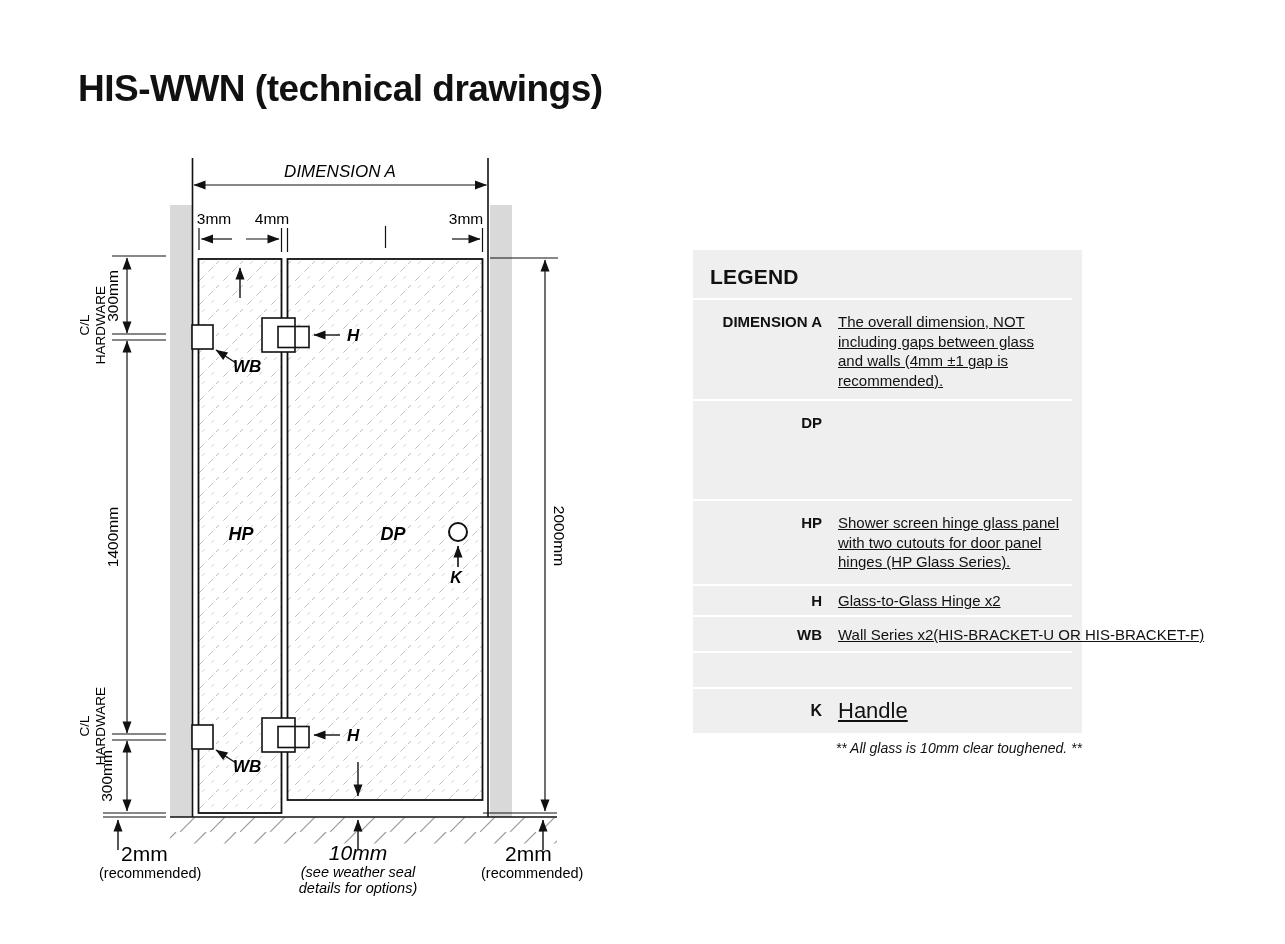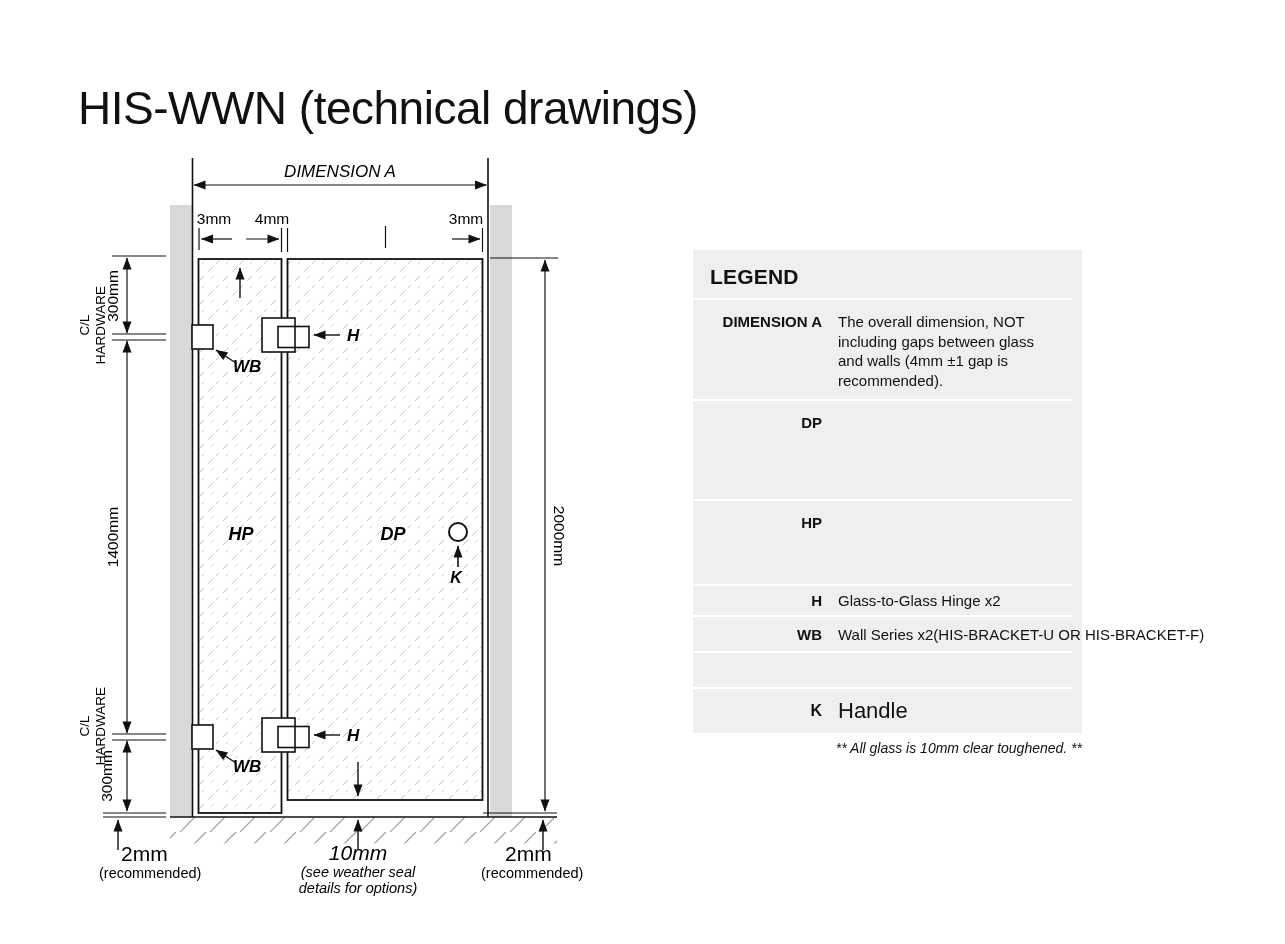--- a/index.html
+++ b/index.html
@@ -1,32 +1,32 @@
 <!DOCTYPE html>
 <html><head>
 <meta charset="utf-8">
 <style>
   html,body{margin:0;padding:0;background:#ffffff;}
   body{width:1285px;height:944px;position:relative;overflow:hidden;
        font-family:"Liberation Sans","DejaVu Sans",sans-serif;color:#111;}
-  .page-title{position:absolute;left:78px;top:81px;font-size:46px;font-weight:normal;
+  .page-title{position:absolute;left:78px;top:68px;font-size:37px;font-weight:bold;
               letter-spacing:-0.5px;white-space:nowrap;}
   .drawing-svg{position:absolute;left:0;top:0;}
 
   
   .legend{position:absolute;left:693px;top:250px;width:389px;height:483px;
           background:#efefef;box-sizing:border-box;}
   .legend-title{font-size:21px;font-weight:bold;padding:15px 0 9px 17px;
                 border-bottom:2px solid #ffffff;margin-right:10px;letter-spacing:0.2px;}
   .legend-row{display:grid;grid-template-columns:129px 1fr;column-gap:16px;
               box-sizing:border-box;margin-right:10px;border-bottom:2px solid #ffffff;
               align-items:start;}
   .legend-row:last-child{border-bottom:none;}
   .legend-key{font-size:15px;font-weight:bold;text-align:right;line-height:19.5px;}
-  .legend-desc{font-size:15px;line-height:19.5px;white-space:pre-line;}
+  .legend-desc{font-size:15px;line-height:19.5px;white-space:pre-line;text-decoration:underline;}
   .nowrap .legend-desc{white-space:pre;}
   .footnote{position:absolute;left:693px;top:740px;width:389px;text-align:right;
             font-size:14px;font-style:italic;}
 </style>
 </head>
 <body>
 
 <div class="page-title">HIS-WWN (technical drawings)</div>
 
 <svg class="drawing-svg" width="1285" height="944" viewBox="0 0 1285 944">
@@ -154,20 +154,23 @@
     <div class="legend-desc">The overall dimension, NOT
 including gaps between glass
 and walls (4mm ±1 gap is
 recommended).</div>
   </div>
   <div class="legend-row" style="height:100px;padding-top:12px;">
     <div class="legend-key">DP</div>
   </div>
   <div class="legend-row" style="height:85px;padding-top:12px;">
     <div class="legend-key">HP</div>
+    <div class="legend-desc">Shower screen hinge glass panel
+with two cutouts for door panel
+hinges (HP Glass Series).</div>
   </div>
   <div class="legend-row" style="height:31px;padding-top:5px;">
     <div class="legend-key">H</div>
     <div class="legend-desc">Glass-to-Glass Hinge x2</div>
   </div>
   <div class="legend-row nowrap" style="height:36px;padding-top:8px;">
     <div class="legend-key">WB</div>
     <div class="legend-desc">Wall Series x2(HIS-BRACKET-U OR HIS-BRACKET-F)</div>
   </div>
   <div class="legend-row" style="height:36px;">

